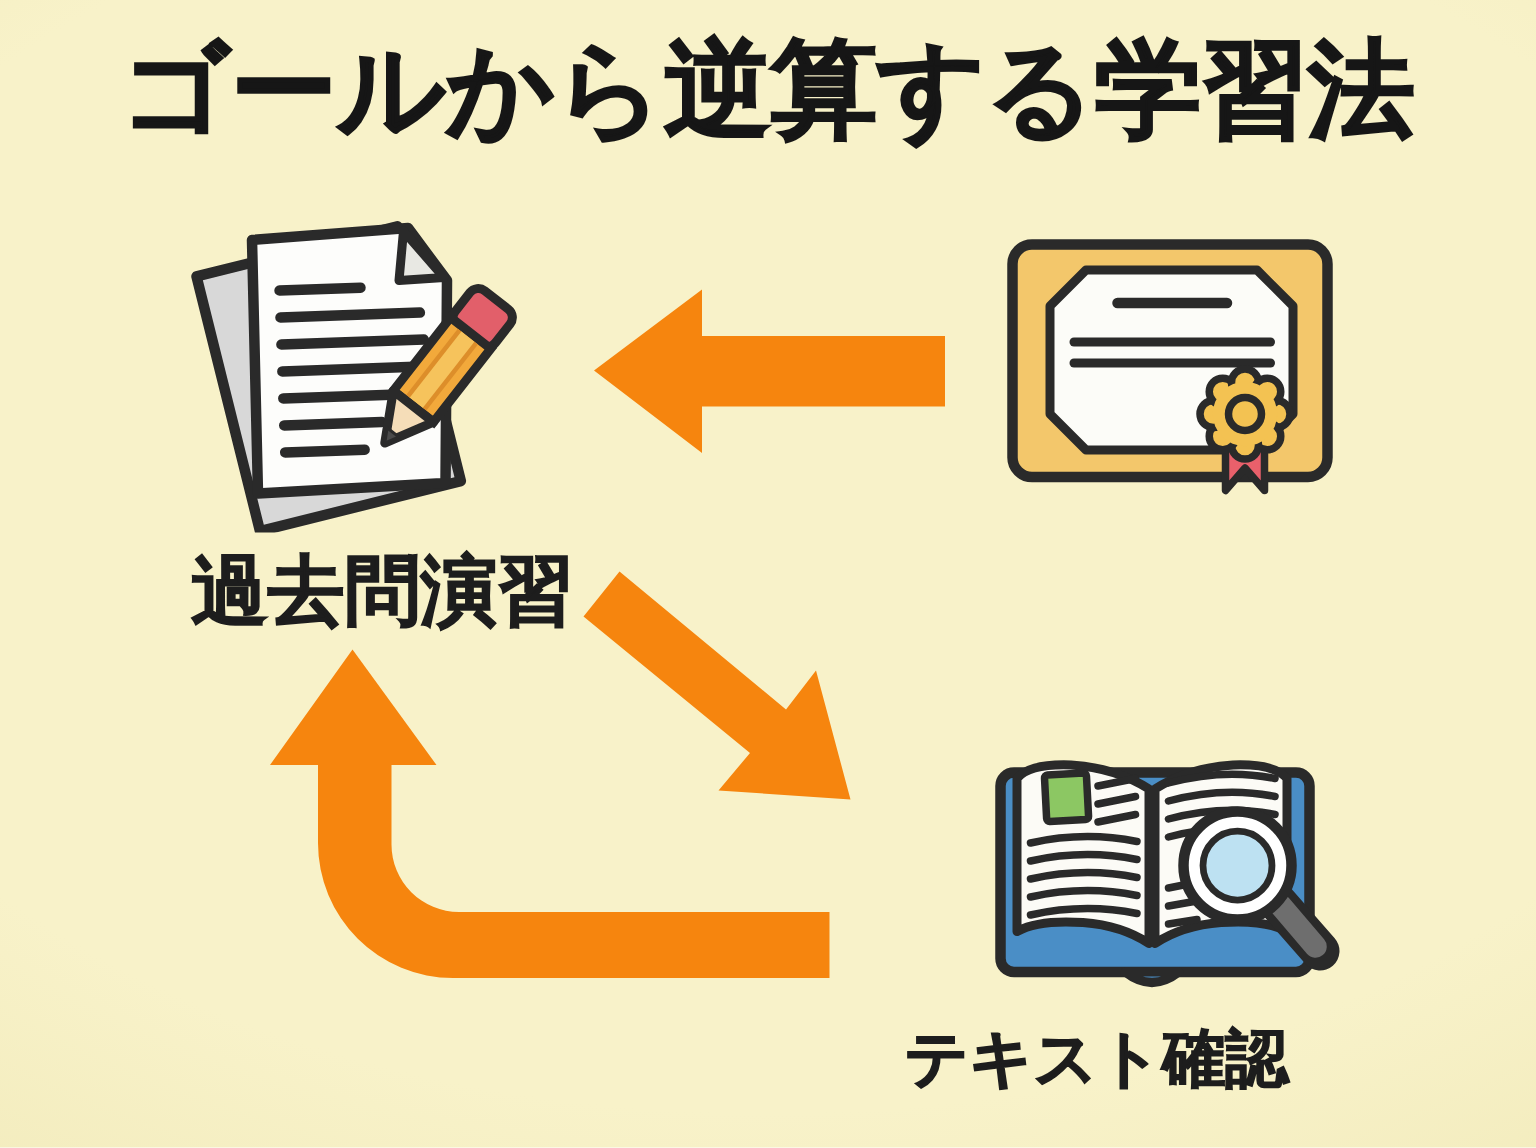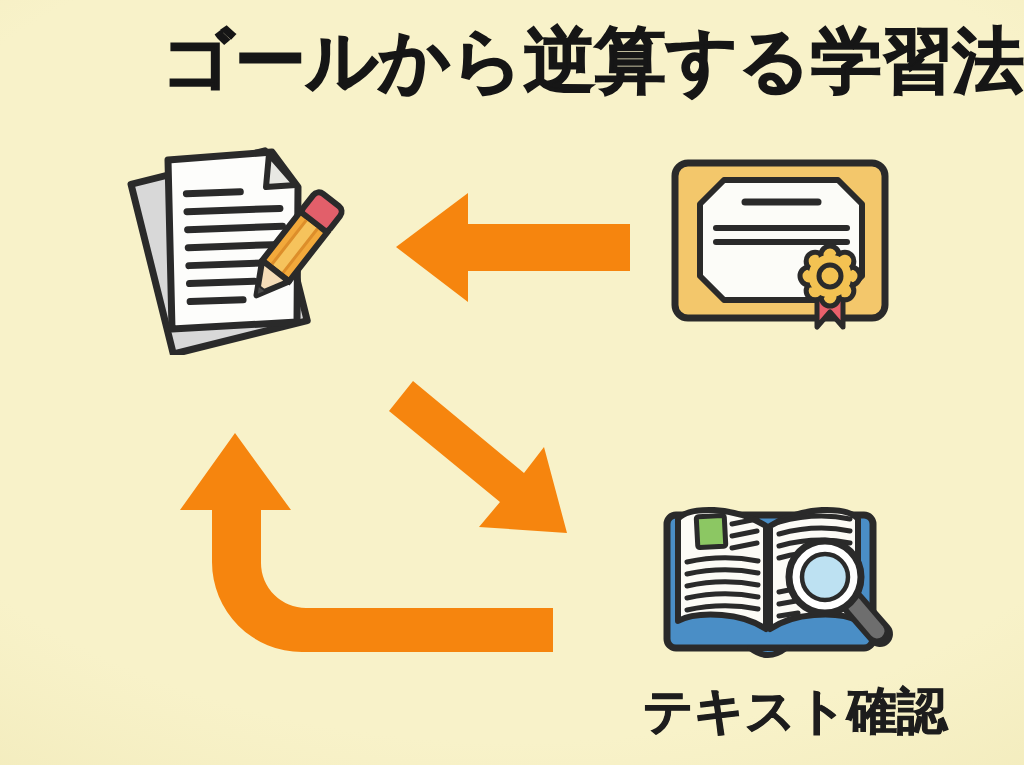--- a/index.html
+++ b/index.html
@@ -3,30 +3,30 @@
 <meta charset="utf-8">
 <style>
   html,body{margin:0;padding:0;}
   .canvas{
     position:relative;width:1024px;height:765px;overflow:hidden;
     background:radial-gradient(ellipse 120% 100% at 50% 42%, #f8f2c9 55%, #ece4ae 100%);
     font-family:"Liberation Sans","DejaVu Sans",sans-serif;
   }
   .title{
     position:absolute;left:0;top:22px;width:100%;margin:0;
-    text-align:right;font-size:71px;line-height:1.1;font-weight:900;
+    text-align:center;font-size:71px;line-height:1.1;font-weight:900;
     color:#161616;letter-spacing:0px;-webkit-text-stroke:1.5px #161616;
   }
   .node-label{
     position:absolute;font-weight:900;color:#1d1d1d;text-align:center;
     -webkit-text-stroke:1px #1d1d1d;white-space:nowrap;
   }
   .l-past{left:105px;top:360px;width:300px;font-size:51px;}
   .l-pass{left:687px;top:350px;width:180px;font-size:50px;}
-  .l-text{left:640px;top:678px;width:310px;font-size:50px;}
+  .l-text{left:576px;top:678px;width:310px;font-size:42px;}
   svg{position:absolute;display:block;}
   .arrows{left:0;top:0;}
   .icon-docs{left:125px;top:140px;}
   .icon-cert{left:660px;top:150px;}
   .icon-book{left:648px;top:462px;}
 </style>
 </head>
 <body>
 
 <div class="canvas">
@@ -114,15 +114,16 @@
       <circle cx="177" cy="115" r="23" fill="#BDE1F2" stroke="#2A2A2A" stroke-width="4.5"></circle>
     </g>
   </svg>
 
   <svg class="arrows" width="1024" height="765" viewBox="0 0 1024 765">
     <polygon points="396,247 468,193 468,224 630,224 630,271 468,271 468,302" fill="#F6850E"></polygon>
     <polygon points="389,411 413,381 524,473 544,447 567,533 479,527 500,502" fill="#F6850E"></polygon>
     <path d="M 235,433 L 291,510 L 261,510 L 261,563 A 45 45 0 0 0 306,608 L 553,608 L 553,652 L 302,652 A 90 90 0 0 1 212,562 L 212,510 L 180,510 Z" fill="#F6850E"></path>
   </svg>
 
+  <div class="node-label l-past">過去問演習</div>
   <div class="node-label l-text">テキスト確認</div>
 
 </div>
 
 </body></html>

